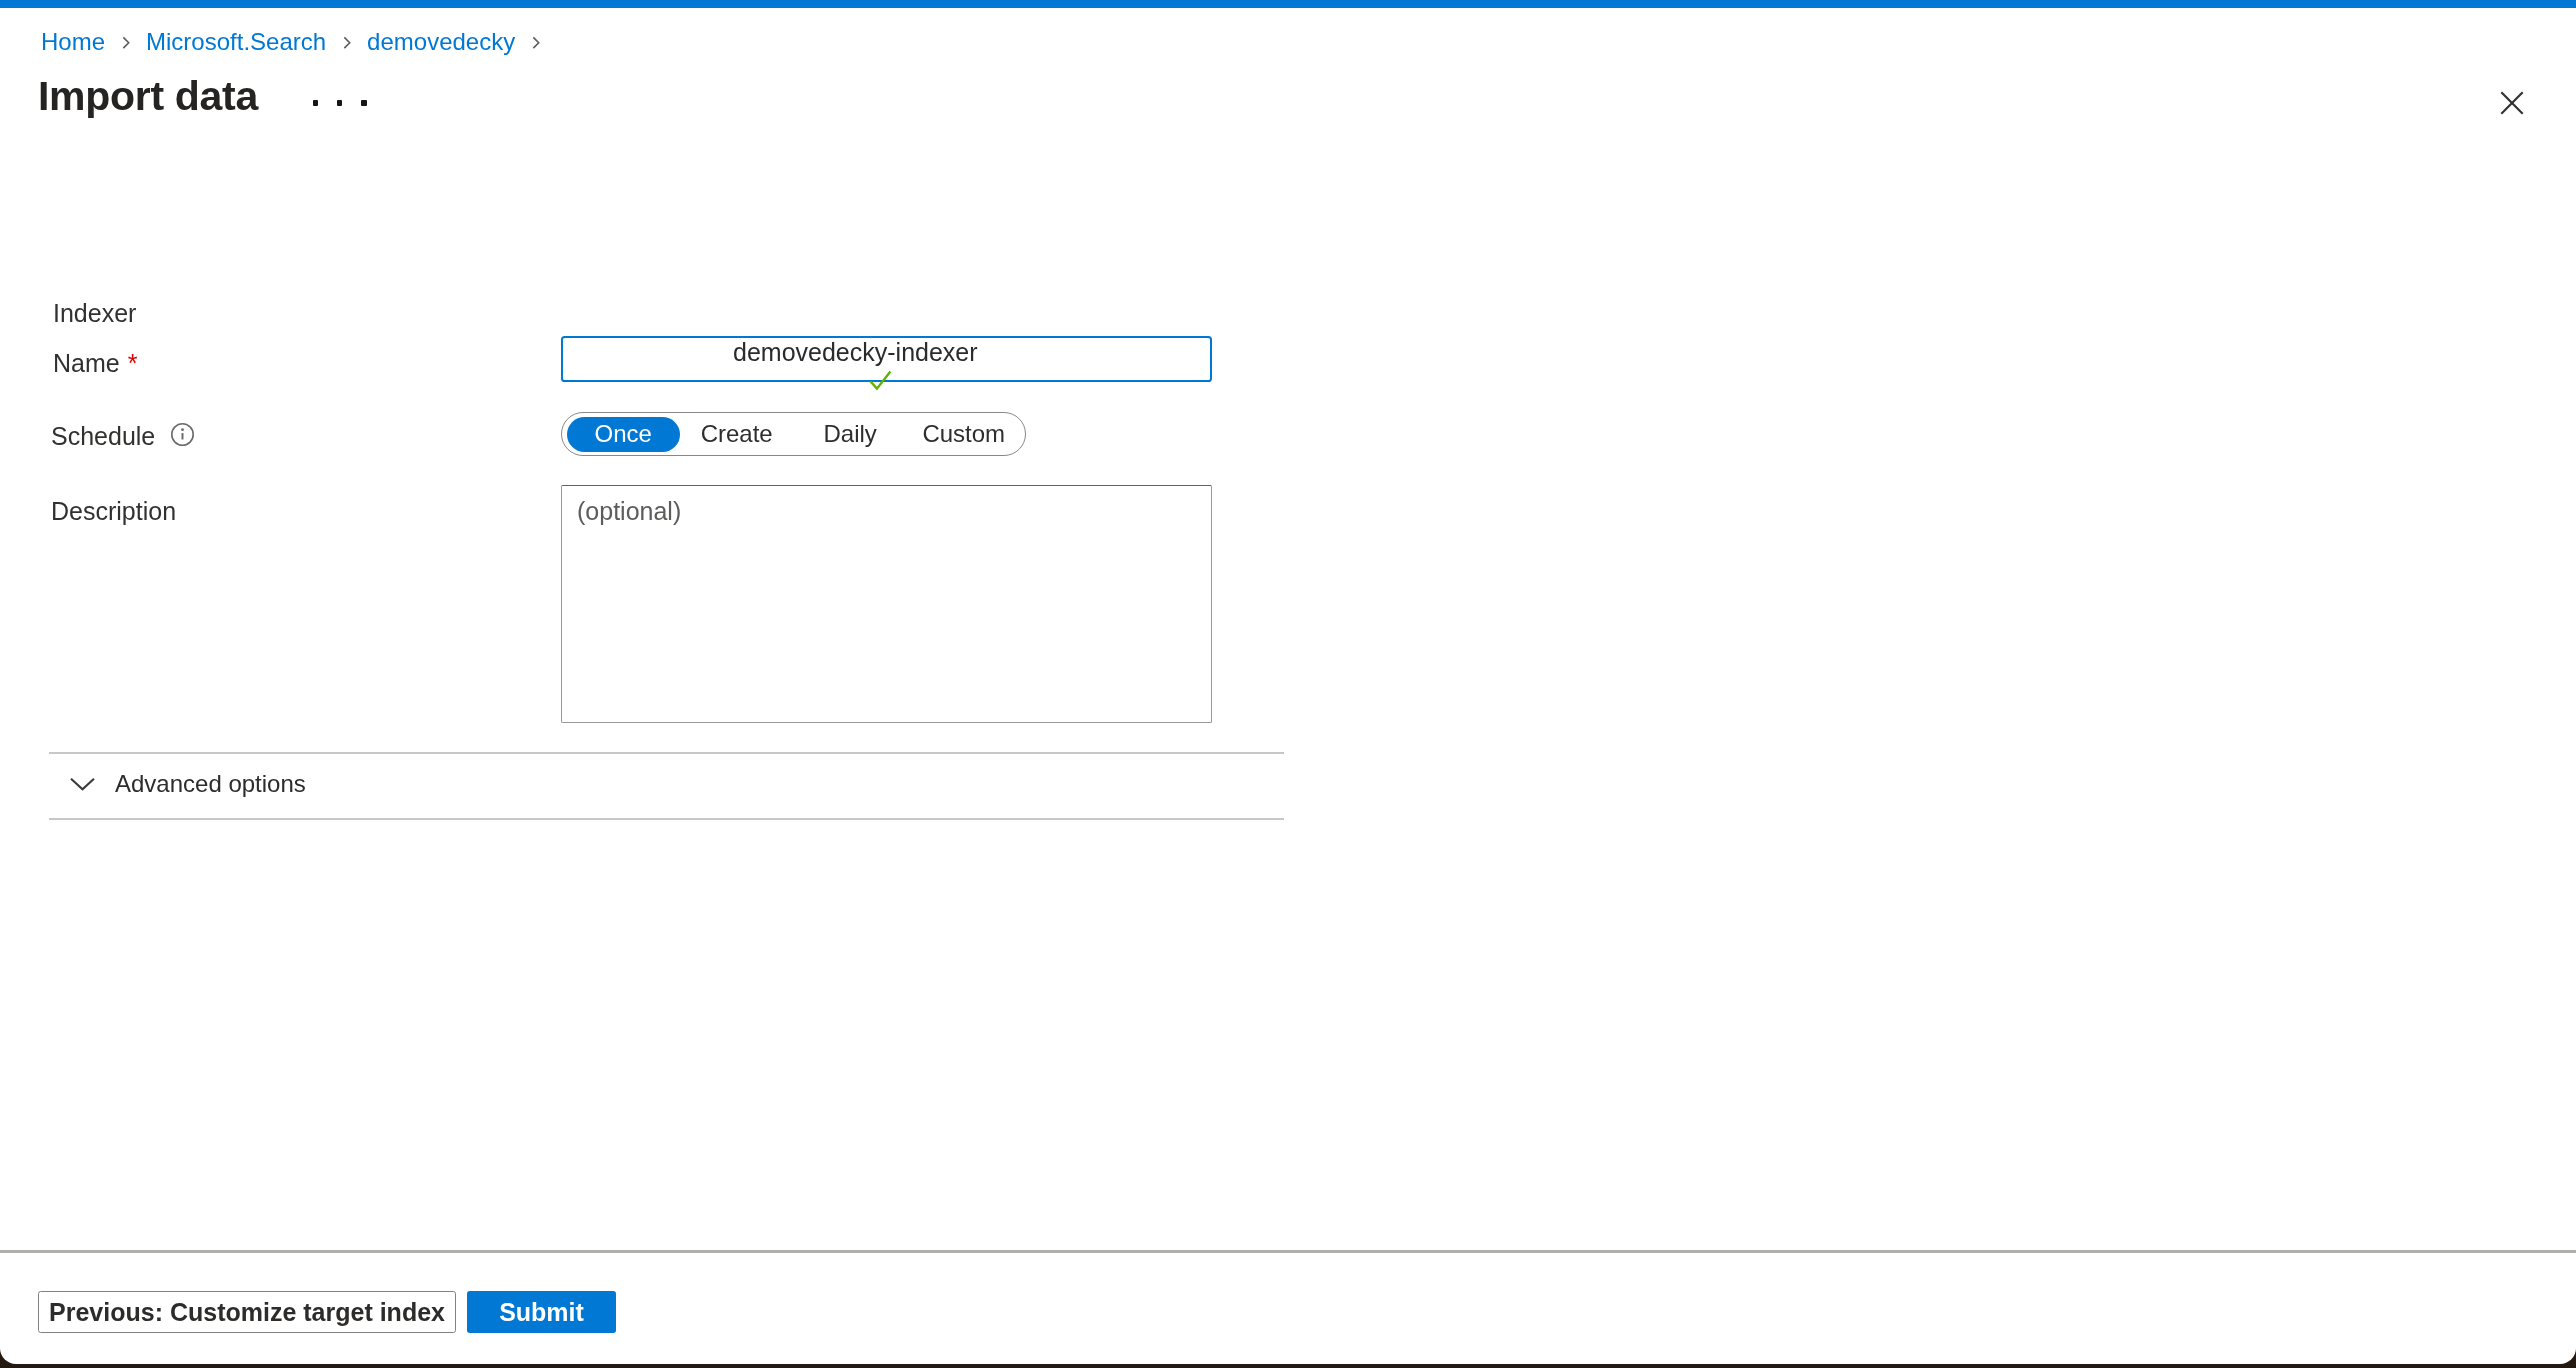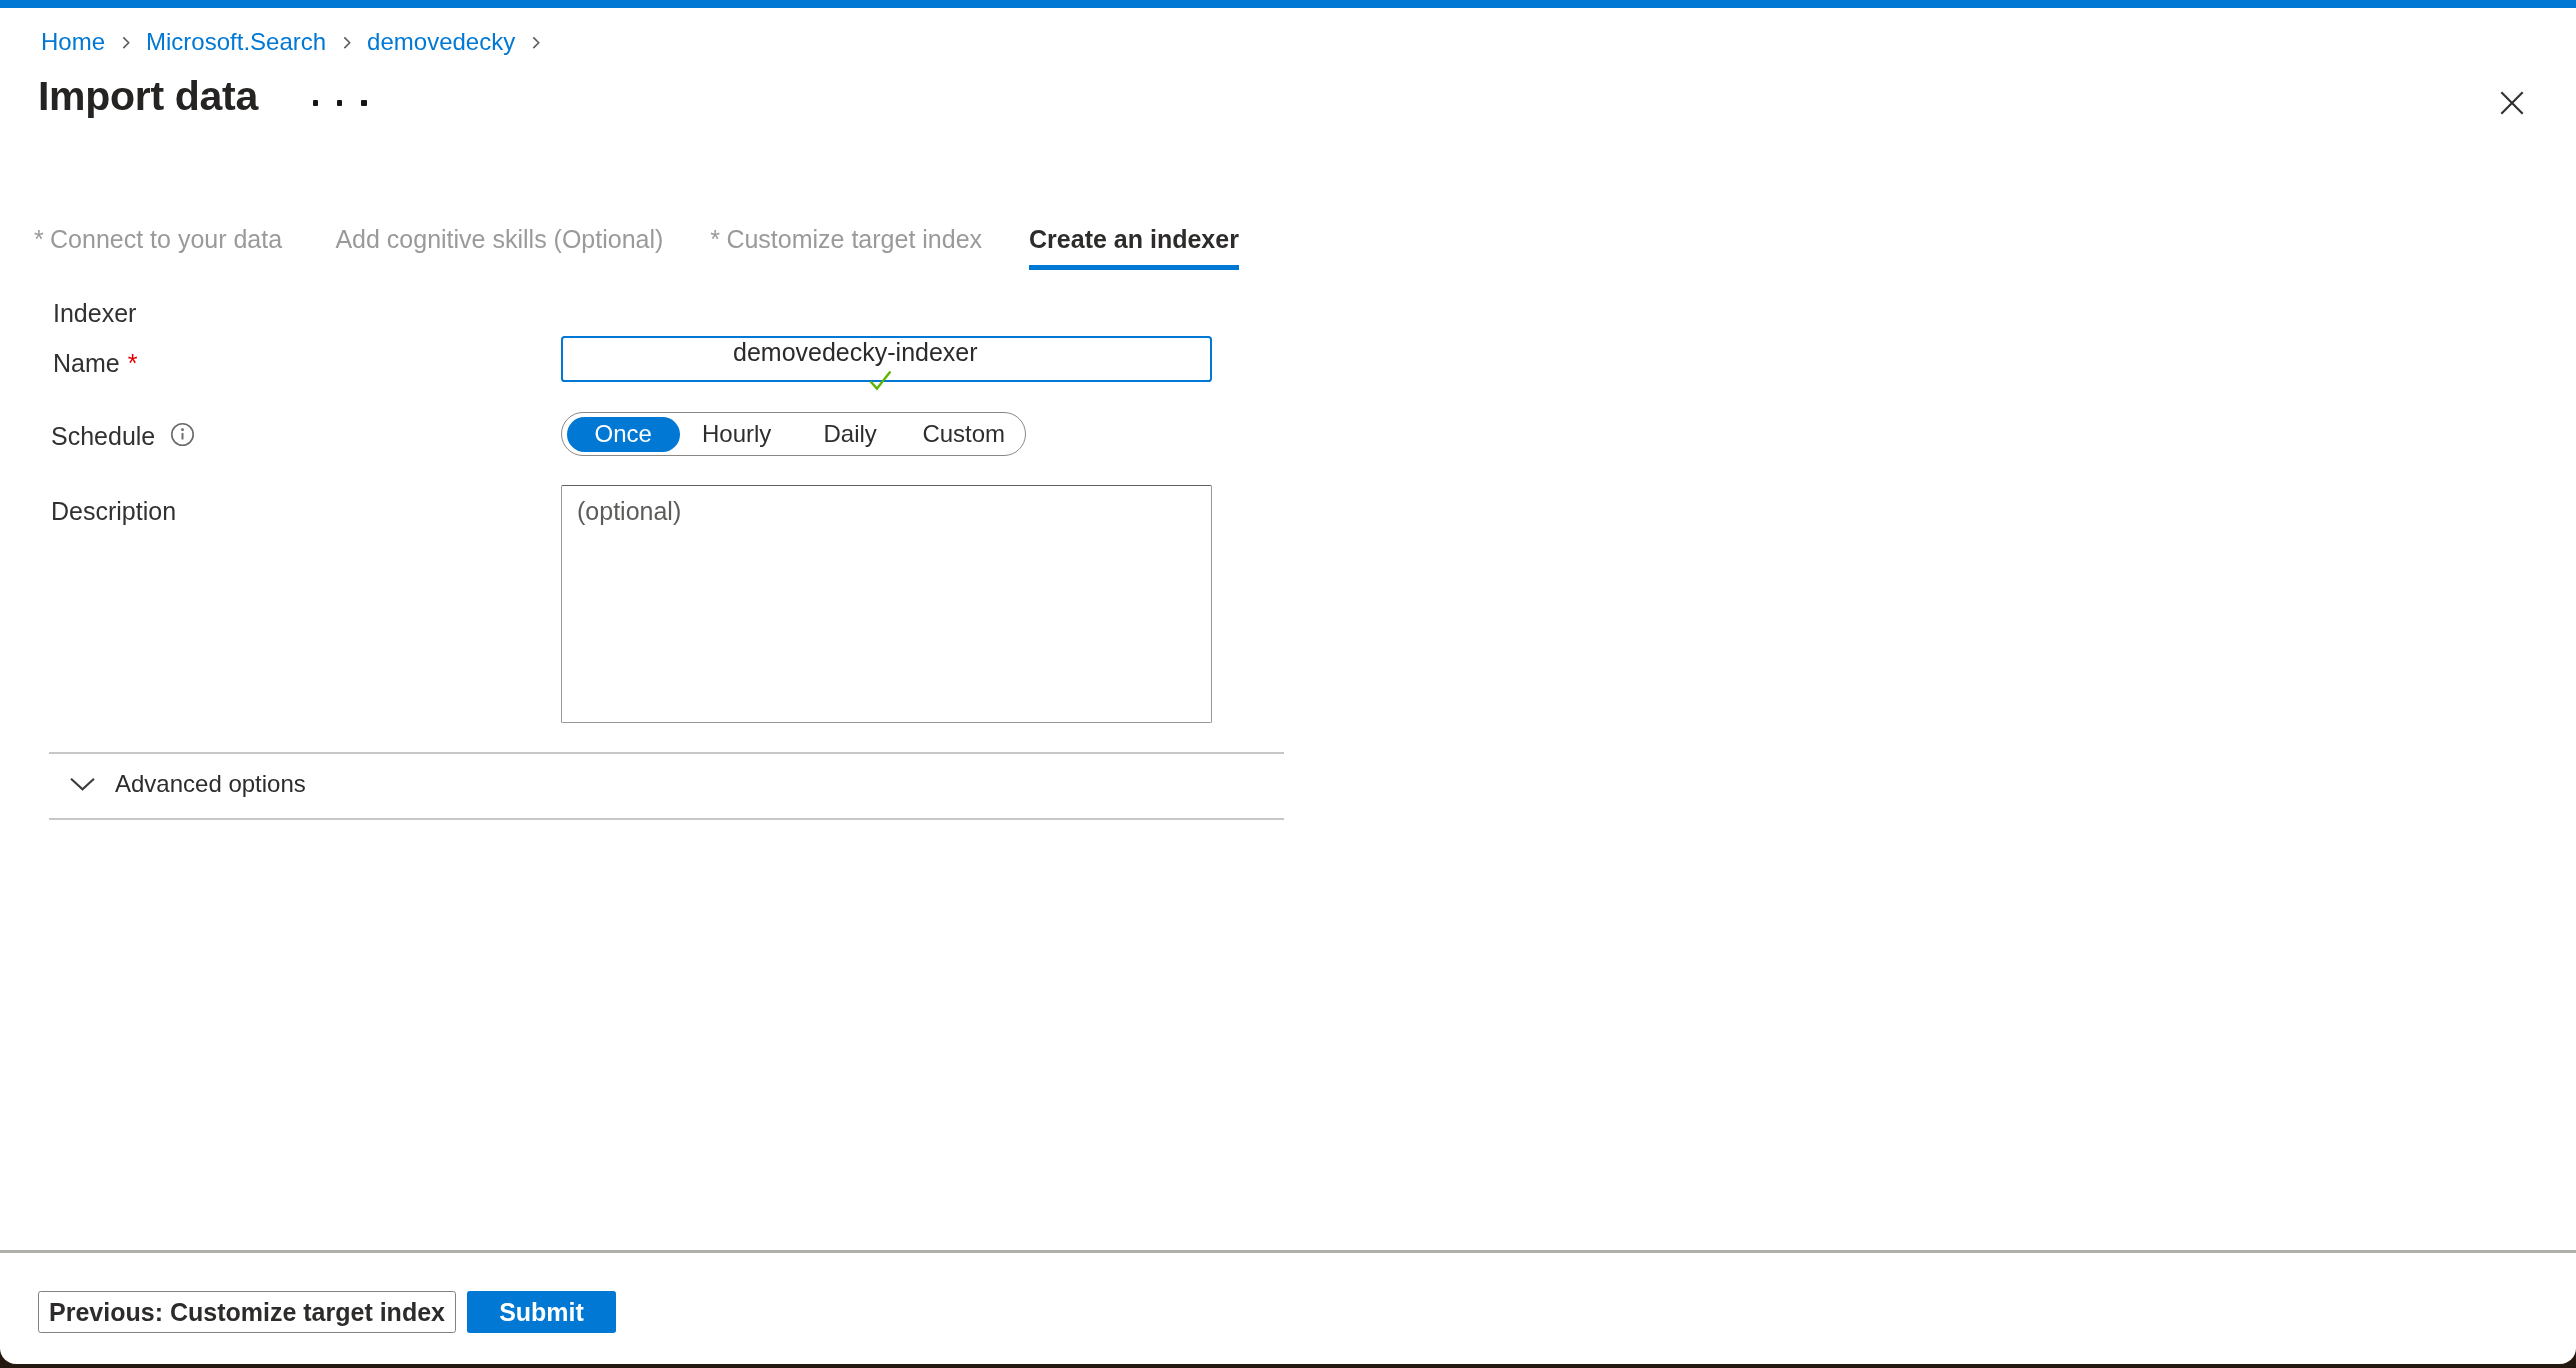--- a/index.html
+++ b/index.html
@@ -170,34 +170,20 @@
     <span class="dot"></span>
     <span class="dot"></span>
   </button>
   <button class="close-btn" aria-label="Close">
     <svg width="32" height="32" viewBox="0 0 36 36" fill="none">
       <line x1="6" y1="6" x2="30" y2="30" stroke="#323130" stroke-width="2.4"></line>
       <line x1="30" y1="6" x2="6" y2="30" stroke="#323130" stroke-width="2.4"></line>
     </svg>
   </button>
 
-  <div class="tabs">
-    <div class="tab">
-      <span class="req">*</span><span>Connect to your data</span>
-    </div>
-    <div class="tab">
-      <span class="req"></span><span>Add cognitive skills (Optional)</span>
-    </div>
-    <div class="tab">
-      <span class="req">*</span><span>Customize target index</span>
-    </div>
-    <div class="tab active">
-      <span>Create an indexer</span>
-    </div>
-  </div>
 
   <div class="section-title">Indexer</div>
 
   <div class="field-label lbl-name">
     <span>Name</span>
     <span class="req-star">*</span>
   </div>
   <div class="name-wrap">
     <input type="text" value="demovedecky-indexer" style="">
     <svg width="27" height="27" viewBox="0 0 30 30" fill="none">
@@ -208,21 +194,21 @@
   <div class="field-label lbl-schedule">
     <span>Schedule</span>
     <svg width="25" height="25" viewBox="0 0 28 28" fill="none">
       <circle cx="14" cy="14" r="12" stroke="#6b6a68" stroke-width="1.8" fill="none"></circle>
       <circle cx="14" cy="8.6" r="1.6" fill="#6b6a68"></circle>
       <line x1="14" y1="12.4" x2="14" y2="19.6" stroke="#6b6a68" stroke-width="2.2"></line>
     </svg>
   </div>
   <div class="toggle">
     <div class="opt selected">Once</div>
-    <div class="opt">Hourly</div>
+    <div class="opt">Create</div>
     <div class="opt">Daily</div>
     <div class="opt">Custom</div>
   </div>
 
   <div class="field-label lbl-description">
     <span>Description</span>
   </div>
   <textarea class="desc-area" placeholder="(optional)" style=""></textarea>
 
   <div class="divider div-1"></div>

